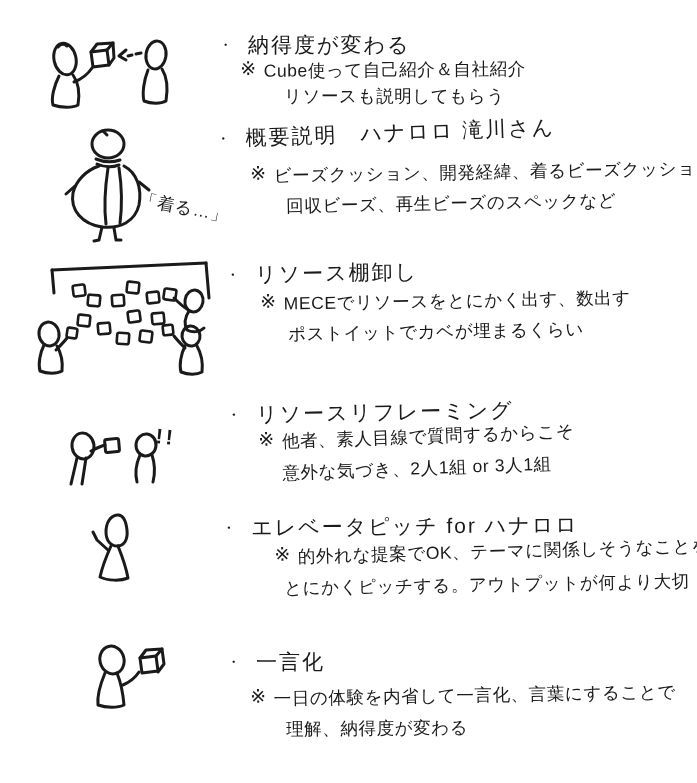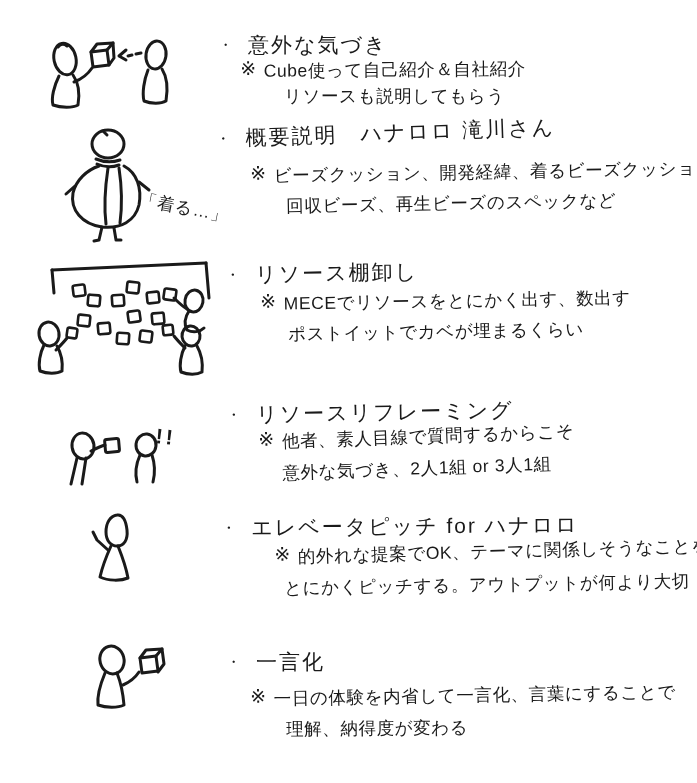--- a/index.html
+++ b/index.html
@@ -43,21 +43,21 @@
           <path d="M86,15 l-7,6 7,4"></path>
         </g>
         <g>
           <ellipse cx="116" cy="20" rx="10" ry="14" transform="rotate(8 116 20)"></ellipse>
           <path d="M108,35 c-4,10 -6,23 -4,31 c7,3 17,3 22,0 c2,-12 1,-24 -4,-32"></path>
         </g>
       </g>
     </svg>
     <div class="abs title-line" style="left:218px;top:31px;">
       <span class="bullet">・</span>
-      <span>意外な気づき</span>
+      <span>納得度が変わる</span>
     </div>
     <div class="abs note-line" style="left:240px;top:59px;transform:rotate(-0.5deg);">
       <span class="marker">※</span>
       <span>Cube使って自己紹介＆自社紹介</span>
     </div>
     <div class="abs note-cont" style="left:284px;top:84px;">リソースも説明してもらう</div>
   </div>
 
   <div>
     <svg class="abs" style="left:62px;top:128px;" width="120" height="118" viewBox="0 0 120 118">

